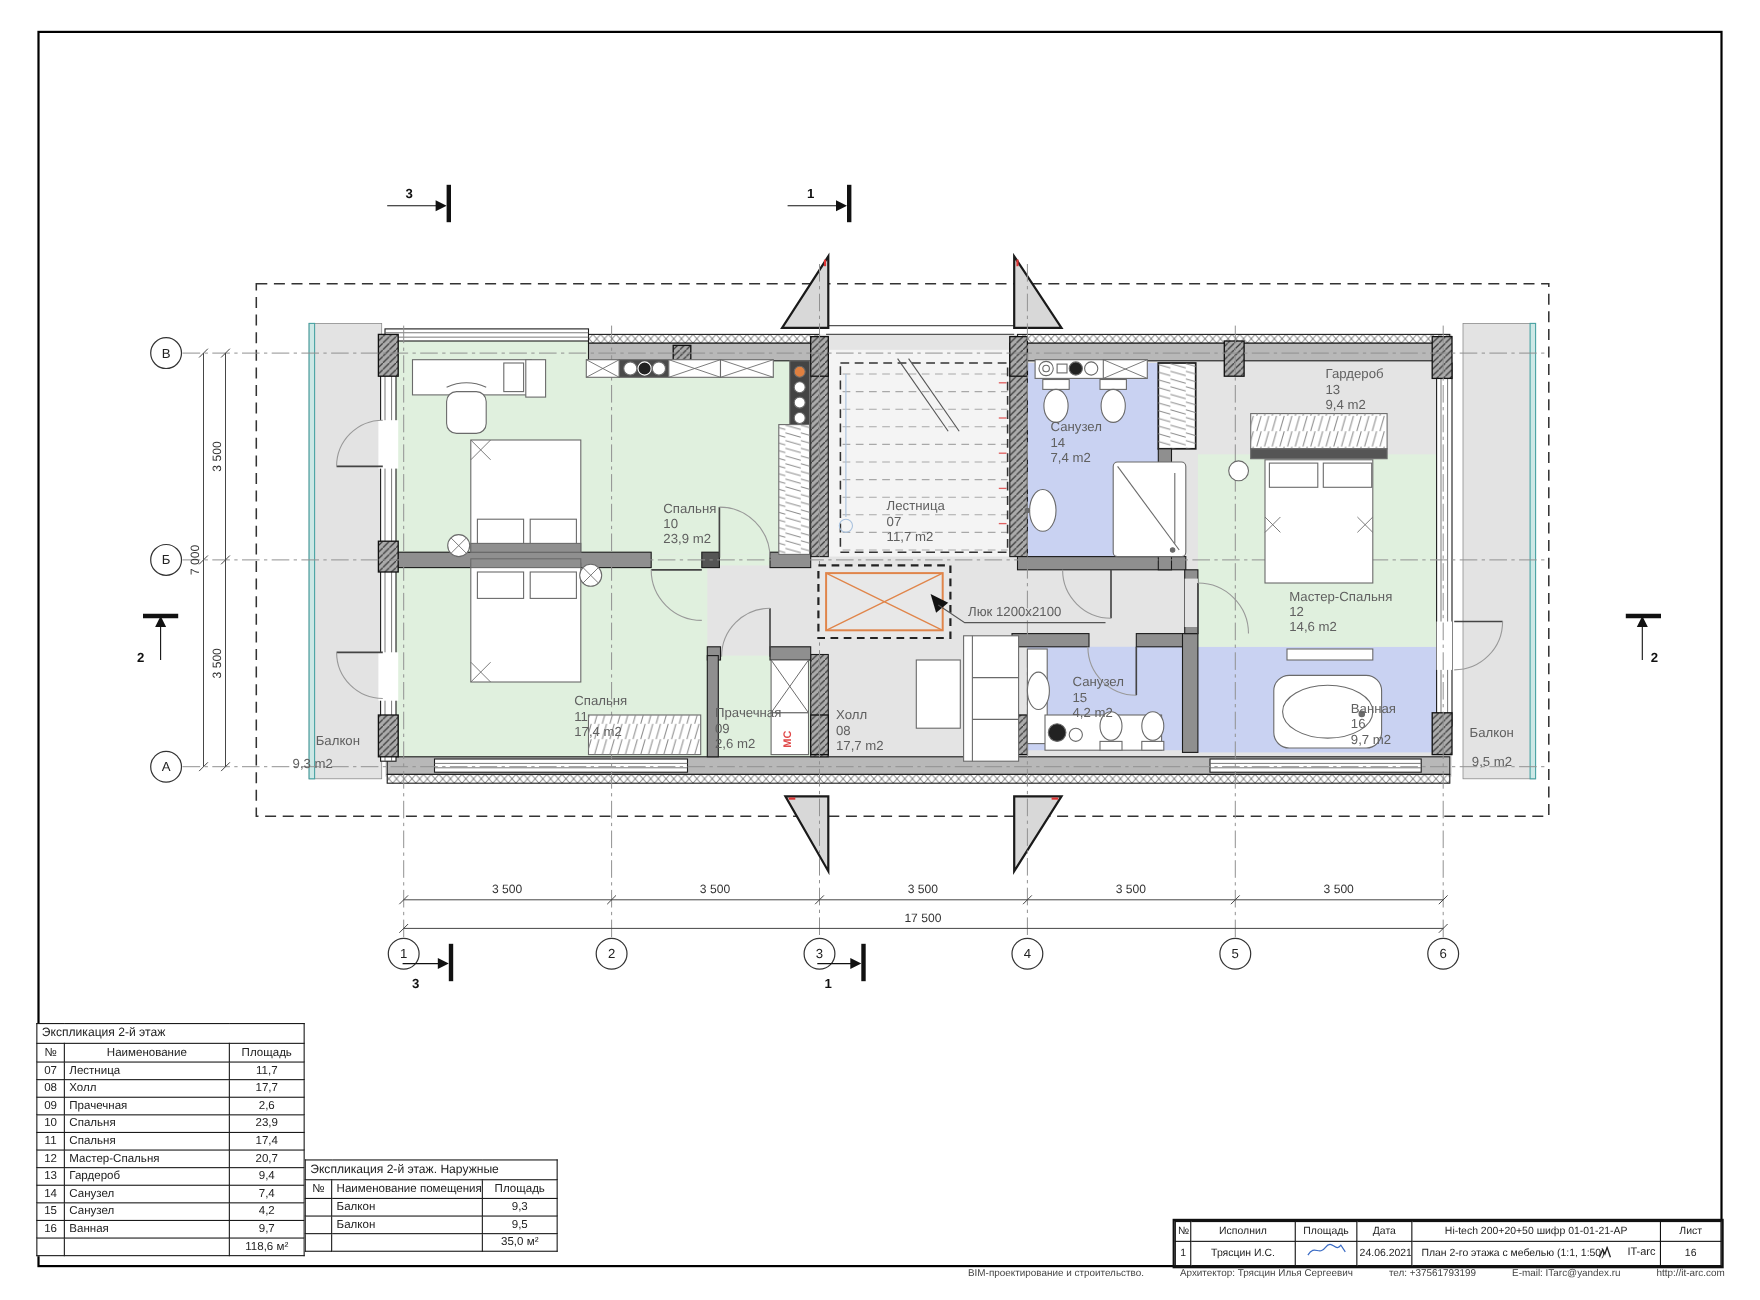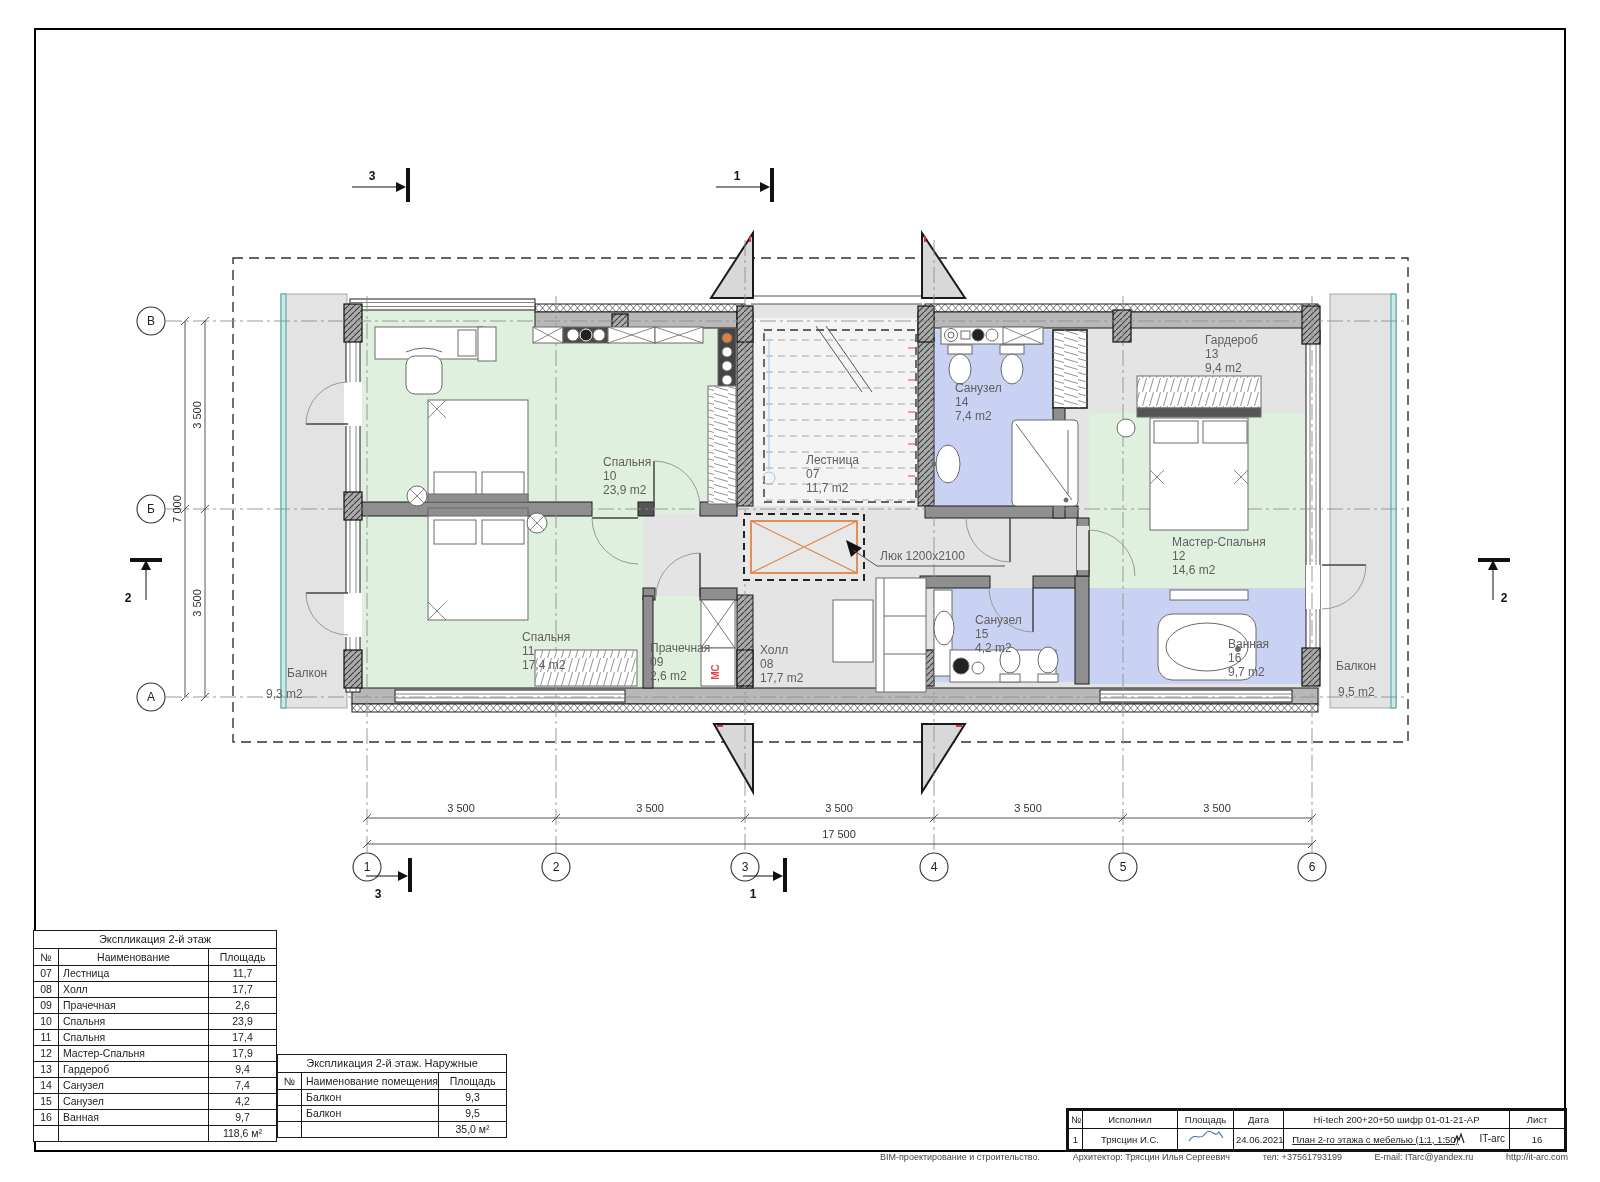--- a/index.html
+++ b/index.html
@@ -12,29 +12,29 @@
   .roomlbl{fill:#606060;font-size:12px;}
   .dimtxt{fill:#333;font-size:11px;}
   .axtxt{fill:#222;font-size:12px;}
   .sectxt{fill:#111;font-size:12px;font-weight:bold;}
   .mc{fill:#e04848;font-size:10px;font-weight:bold;}
 
   table.tbl{position:absolute;border-collapse:collapse;background:#fff;table-layout:fixed;}
   table.tbl td{border:1px solid #1a1a1a;font-size:10.5px;color:#222;
                padding:0 4px;height:15px;line-height:15px;overflow:hidden;white-space:nowrap;}
   table.tbl td.c{text-align:center;padding:0 1px;}
-  table.tbl tr.title td{text-align:center;height:17px;line-height:17px;font-size:11px;}
+  table.tbl tr.title td{text-align:left;height:17px;line-height:17px;font-size:11px;}
   table.tbl tr.hdr td{text-align:center;height:16px;line-height:16px;}
 
   #titleblock{position:absolute;left:1068px;top:1110px;width:496px;border-collapse:collapse;
               background:#fff;table-layout:fixed;}
   #titleblock td{border:1px solid #111;font-size:9.5px;color:#222;text-align:center;
                  height:17px;line-height:17px;padding:0 2px;overflow:hidden;white-space:nowrap;}
   #titleblock{outline:2px solid #111;}
-  .doccell{position:relative;text-decoration:underline;}
+  .doccell{position:relative;}
   .logo{position:absolute;right:4px;top:1px;font-size:10px;color:#222;display:flex;align-items:center;gap:14px;}
 
   #footer{position:absolute;left:880px;top:1152px;width:688px;display:flex;
           justify-content:space-between;font-size:9px;color:#444;white-space:nowrap;}
 </style>
 </head>
 <body>
 
 <div id="sheet">
   <div id="frame"></div>
@@ -507,21 +507,21 @@
           <td class="c">23,9</td>
         </tr>
     <tr>
           <td class="c">11</td>
           <td>Спальня</td>
           <td class="c">17,4</td>
         </tr>
     <tr>
           <td class="c">12</td>
           <td>Мастер-Спальня</td>
-          <td class="c">17,9</td>
+          <td class="c">20,7</td>
         </tr>
     <tr>
           <td class="c">13</td>
           <td>Гардероб</td>
           <td class="c">9,4</td>
         </tr>
     <tr>
           <td class="c">14</td>
           <td>Санузел</td>
           <td class="c">7,4</td>

